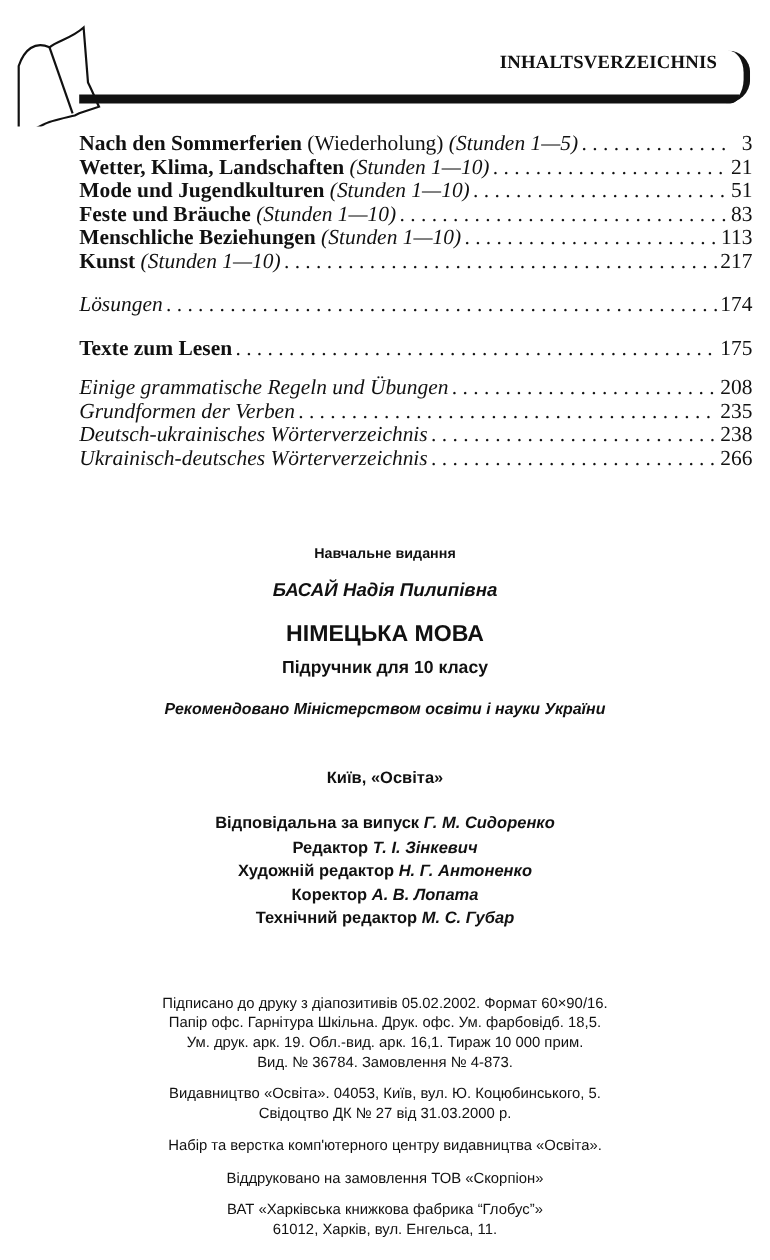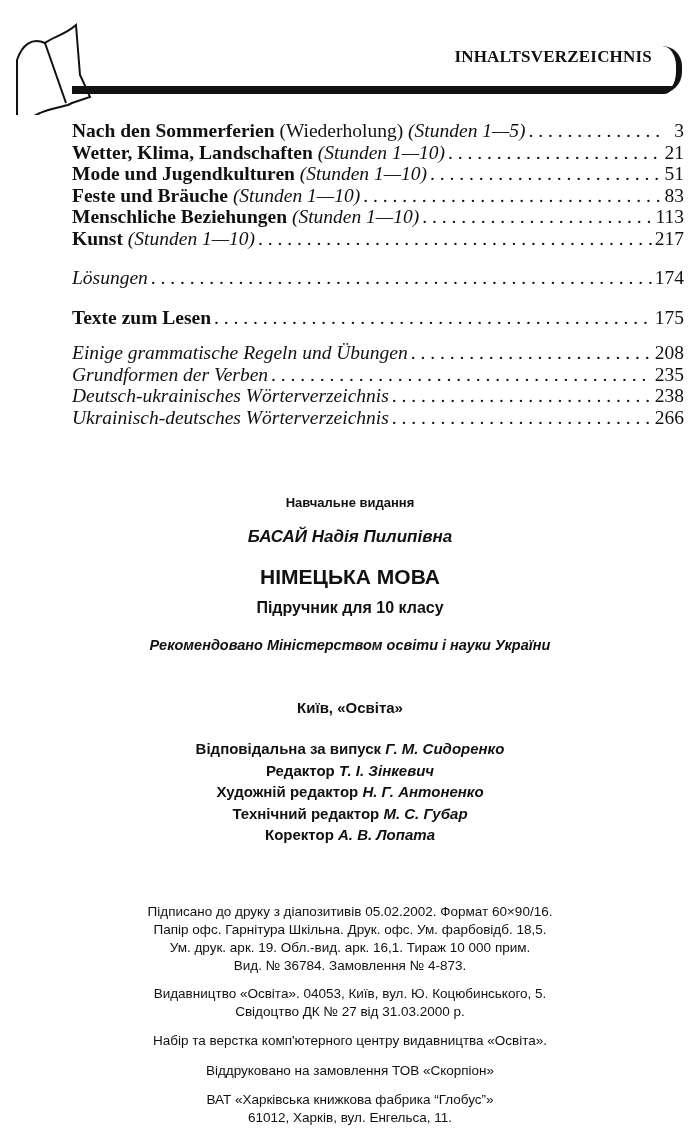--- a/index.html
+++ b/index.html
@@ -134,22 +134,22 @@
     <span class="line rec">Рекомендовано Міністерством освіти і науки України</span>
   </div>
   <div class="imprint" style="top:697px;">
     <span class="line staff">Київ, «Освіта»</span>
   </div>
 
   <div class="imprint" style="top:738px;">
     <span class="line staff"><span>Відповідальна за випуск </span><span class="name">Г. М. Сидоренко</span></span>
     <span class="line staff"><span>Редактор </span><span class="name">Т. І. Зінкевич</span></span>
     <span class="line staff"><span>Художній редактор </span><span class="name">Н. Г. Антоненко</span></span>
+    <span class="line staff"><span>Коректор </span><span class="name">А. В. Лопата</span></span>
     <span class="line staff"><span>Технічний редактор </span><span class="name">М. С. Губар</span></span>
-    <span class="line staff"><span>Коректор </span><span class="name">А. В. Лопата</span></span>
   </div>
 
   <div class="imprint pub" style="top:903px;">
     <span class="line">Підписано до друку з діапозитивів 05.02.2002. Формат 60×90/16.</span>
     <span class="line">Папір офс. Гарнітура Шкільна. Друк. офс. Ум. фарбовідб. 18,5.</span>
     <span class="line">Ум. друк. арк. 19. Обл.-вид. арк. 16,1. Тираж 10 000 прим.</span>
     <span class="line">Вид. № 36784. Замовлення № 4-873.</span>
   </div>
 
   <div class="imprint pub" style="top:985px;">

